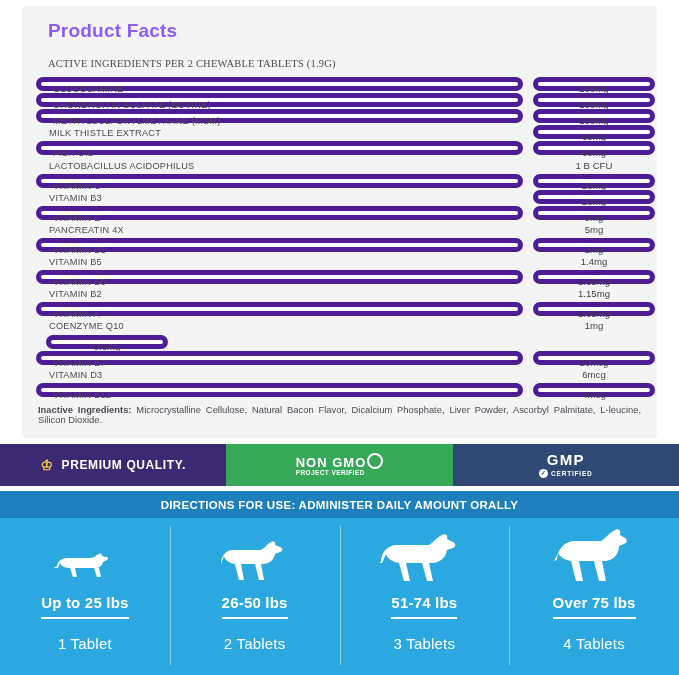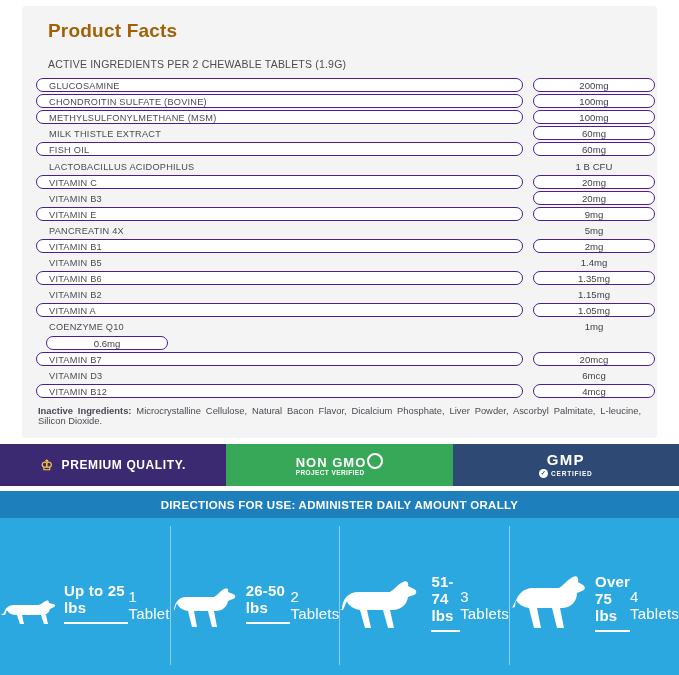--- a/index.html
+++ b/index.html
@@ -27,30 +27,31 @@
     top: 6px;
     width: 635px;
     height: 432px;
     background: #f4f4f4;
     border-radius: 4px;
     box-sizing: border-box;
     padding: 12px 14px 8px 14px;
   }
   .facts-title {
     font-size: 19px;
-    color: #a16207;
+    color: #8b5cf6;
     font-weight: bold;
     letter-spacing: .2px;
     margin: 2px 0 3px 12px;
   }
   .facts-sub {
     font-size: 10.5px;
     color: #4b4b55;
     margin: 16px 0 7px 12px;
     letter-spacing: .2px;
+    font-family: Liberation Serif, serif;
   }
   .rows {
     margin: 0;
   }
   .row {
     display: flex;
     align-items: center;
     height: 16.1px;
     margin-bottom: 0px;
   }
@@ -71,21 +72,21 @@
     height: 14px;
     line-height: 14px;
     font-size: 9.6px;
     font-weight: normal;
     color: #3f3f4a;
     text-align: center;
     box-sizing: border-box;
     border-radius: 8px;
   }
   .pill {
-    border: 1px solid #4c1d95;
+    border: 5px solid #4c1d95;
     background: #ffffff;
   }
   .flat {
     border: 1px solid transparent;
     background: transparent;
   }
   .inactive {
     font-size: 9.4px;
     line-height: 10px;
     color: #4a4a54;
@@ -199,21 +200,21 @@
     top: 518px;
     width: 679px;
     height: 157px;
     background: #2ca8e0;
     display: flex;
   }
   .dose-col {
     flex: 1 1 0;
     position: relative;
     display: flex;
-    flex-direction: row;
+    flex-direction: column;
     align-items: center;
     justify-content: flex-start;
     color: #ffffff;
   }
   .dose-col + .dose-col::before {
     content: "";
     position: absolute;
     left: 0;
     top: 8px;
     bottom: 10px;

